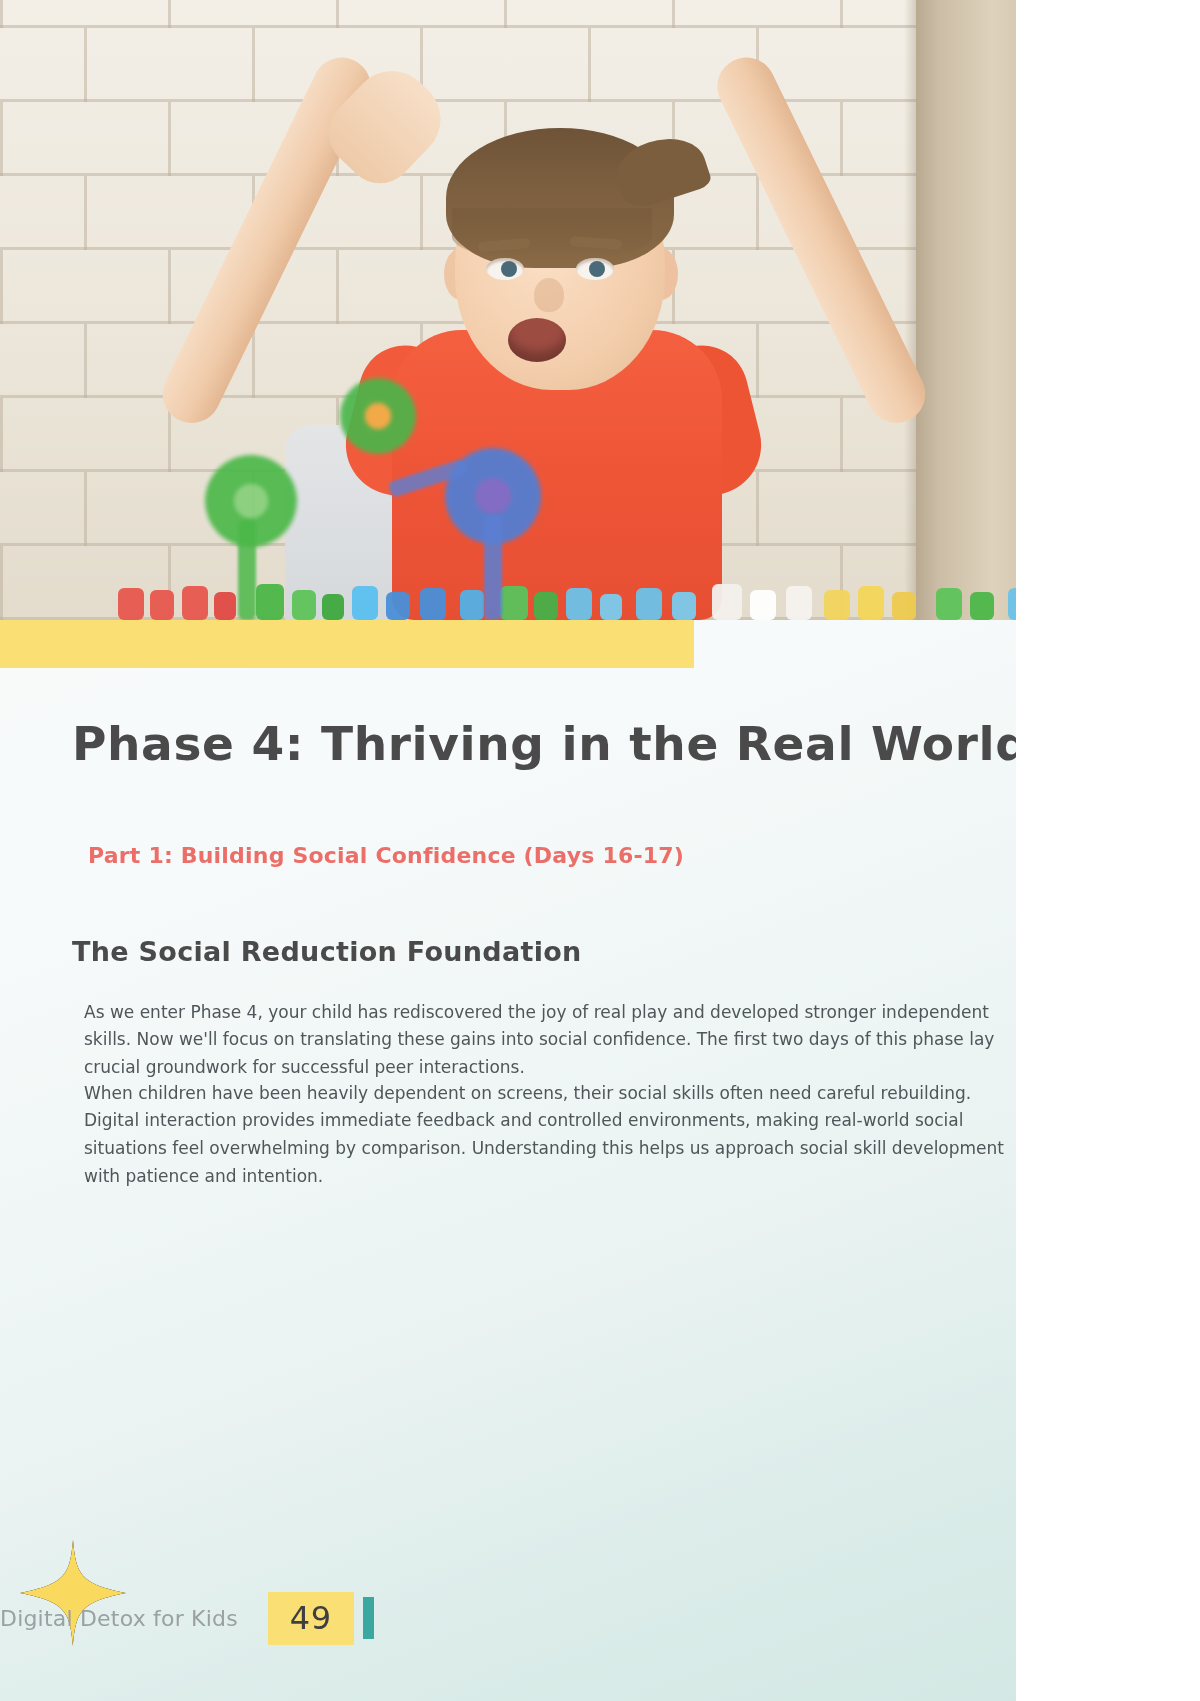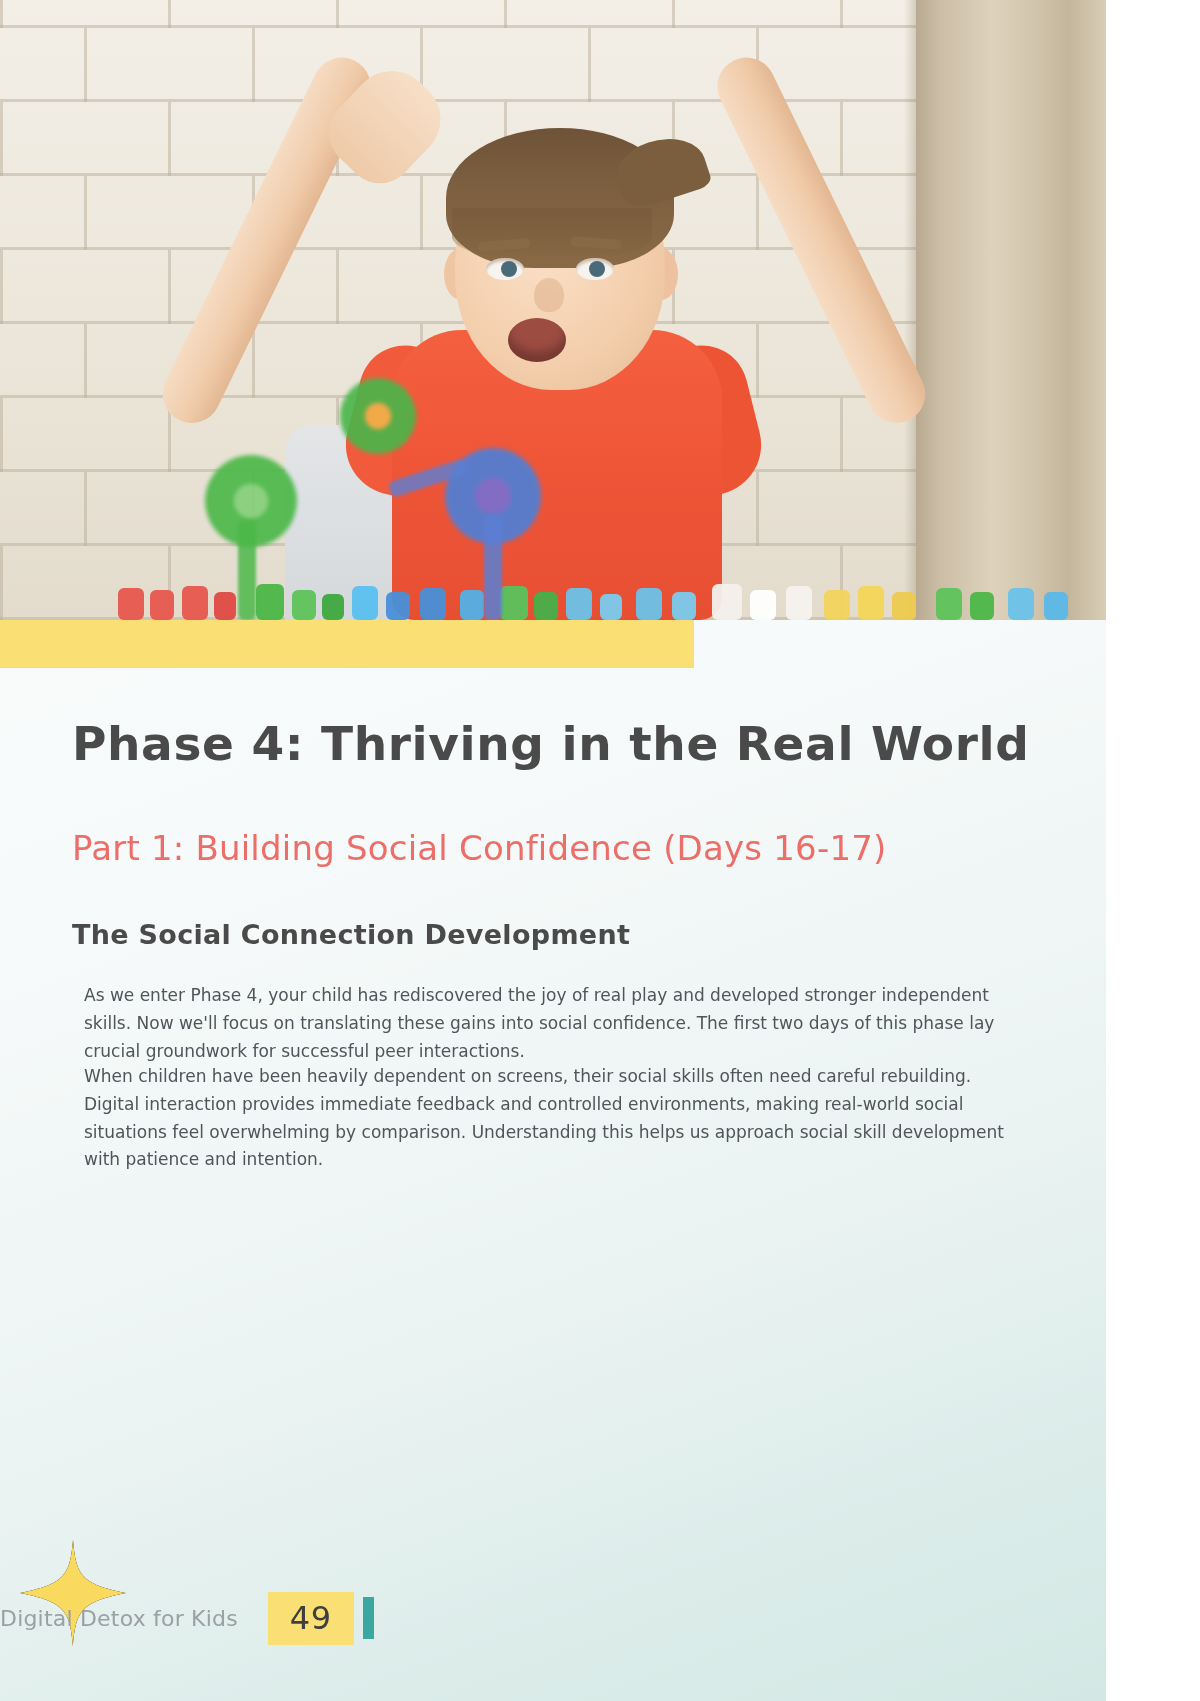--- a/index.html
+++ b/index.html
@@ -9,21 +9,21 @@
   body {
     width: 1200px;
     height: 1701px;
     font-family: "DejaVu Sans", "Liberation Sans", sans-serif;
     background: #ffffff;
     overflow: hidden;
   }
 
   .page {
     position: relative;
-    width: 1106px;
+    width: 1016px;
     height: 1701px;
     overflow: hidden;
     background:
       linear-gradient(160deg, #fbfcfc 0%, #f7fafa 45%, #eaf3f2 72%, #dbece9 88%, #d3e8e4 100%);
   }
 
   
   .hero {
     position: absolute;
     left: 0; top: 0;
@@ -199,25 +199,25 @@
   h1.title {
     margin: 0;
     padding-top: 46px;
     font-size: 47px;
     line-height: 1.28;
     font-weight: bold;
     color: #4a4a4a;
     letter-spacing: 0.6px;
   }
   h2.subtitle {
-    margin: 0;
+    margin: 16px;
     padding-top: 52px;
-    font-size: 34px;
+    font-size: 22px;
     line-height: 1.3;
-    font-weight: normal;
+    font-weight: bold;
     color: #ec6e68;
     letter-spacing: 0.2px;
   }
   h3.section {
     margin: 0;
     padding-top: 48px;
     font-size: 27px;
     line-height: 1.25;
     font-weight: bold;
     color: #4a4a4a;
@@ -369,21 +369,21 @@
   </div>
 
   <div class="accent-bar"></div>
 
   <div class="content">
     <div class="inner">
       <h1 class="title">Phase 4: Thriving in the Real World</h1>
 
       <h2 class="subtitle">Part 1: Building Social Confidence (Days 16-17)</h2>
 
-      <h3 class="section">The Social Connection Development</h3>
+      <h3 class="section">The Social Reduction Foundation</h3>
       <p class="body">As we enter Phase 4, your child has rediscovered the joy of real play and developed stronger independent skills. Now we'll focus on translating these gains into social confidence. The first two days of this phase lay crucial groundwork for successful peer interactions.</p>
 
       <p class="body overlap">When children have been heavily dependent on screens, their social skills often need careful rebuilding. Digital interaction provides immediate feedback and controlled environments, making real-world social situations feel overwhelming by comparison. Understanding this helps us approach social skill development with patience and intention.</p>
     </div>
   </div>
 
   <div class="sparkle">
     <svg width="110" height="110" viewBox="0 0 110 110" xmlns="http://www.w3.org/2000/svg">
       <path d="M55 2 C58 36, 62 46, 108 55 C62 64, 58 74, 55 108 C52 74, 48 64, 2 55 C48 46, 52 36, 55 2 Z" fill="#f8d košt"></path>
       <path d="M55 2 C58 36, 62 46, 108 55 C62 64, 58 74, 55 108 C52 74, 48 64, 2 55 C48 46, 52 36, 55 2 Z" fill="#f9d95e"></path>

